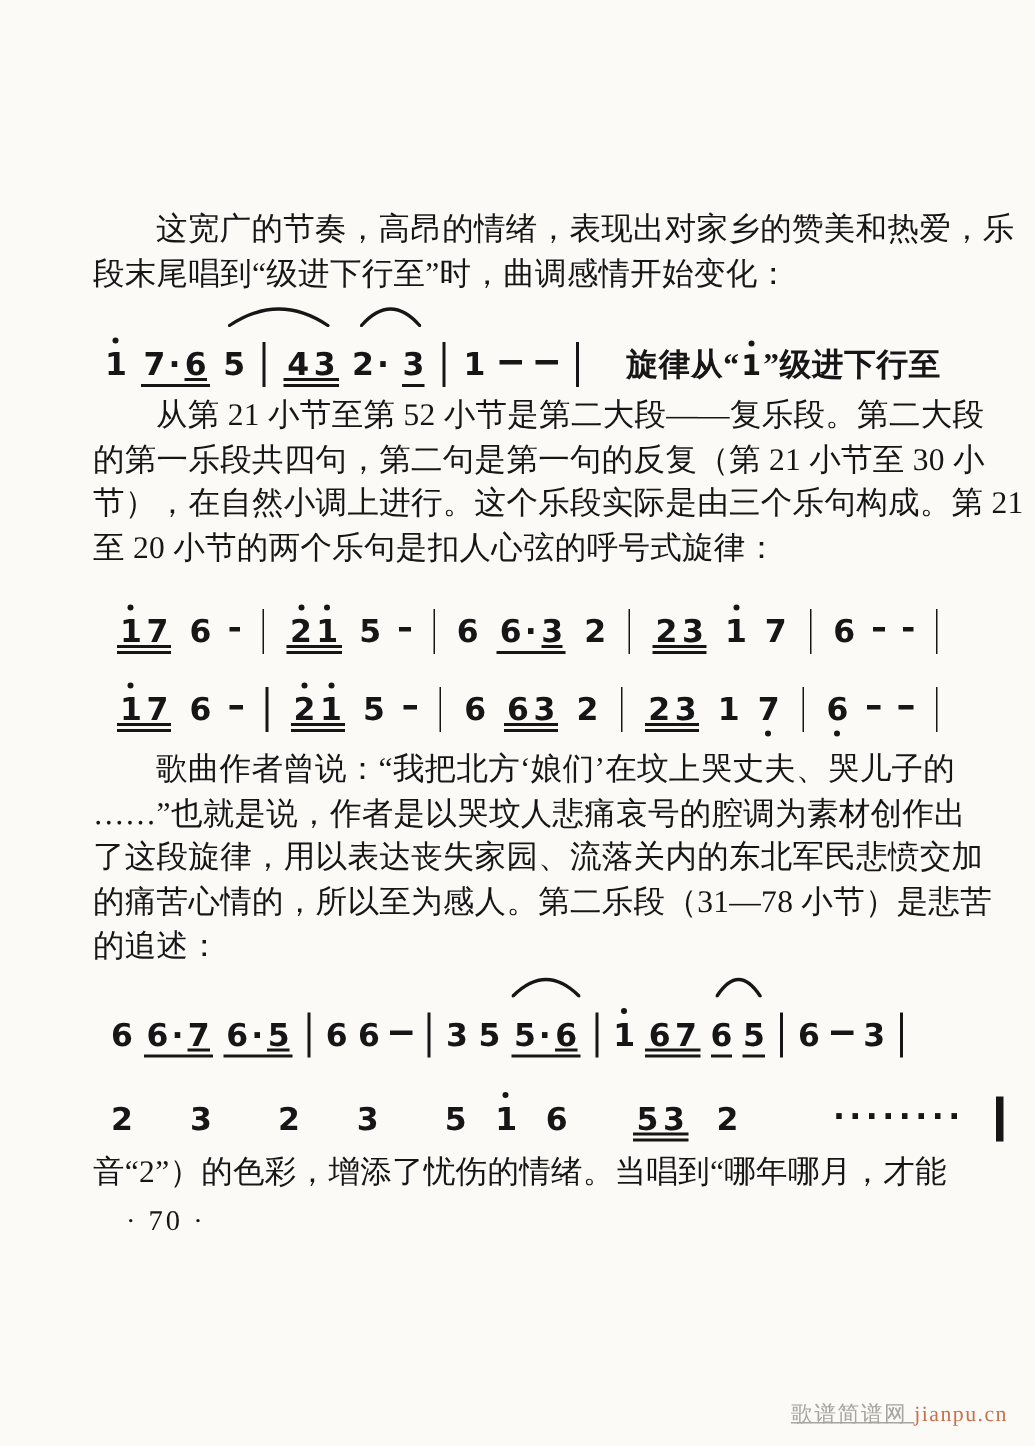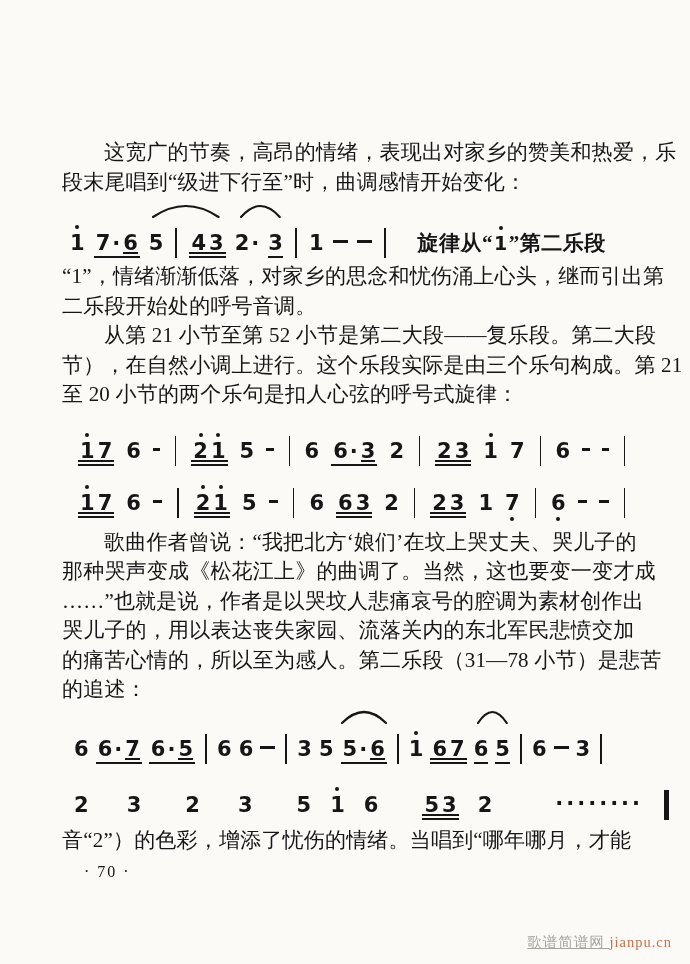--- a/index.html
+++ b/index.html
@@ -57,21 +57,21 @@
   .dash{width:15px;height:3px;background:#161616;transform:translateY(-7px);}
   .dots{font-weight:700;letter-spacing:3px;transform:translateY(-2px);}
   .slur{position:absolute;pointer-events:none;}
   .mright{
     font-family:"Liberation Serif","DejaVu Serif",serif;
     font-weight:600;font-size:21px;margin-left:20px;letter-spacing:0.5px;white-space:nowrap;
   }
   .mright .note{font-family:"DejaVu Sans","Liberation Sans",sans-serif;
     font-weight:700;font-size:19px;margin:0 1px;}
   
-  .pagenum{margin:8px 0 0 22px;font-size:16px;letter-spacing:2px;}
+  .pagenum{margin:8px 0 0 22px;font-size:19px;letter-spacing:2px;}
   .watermark{
     position:absolute;right:18px;bottom:12px;
     font-size:14.5px;letter-spacing:1px;
     font-family:"Liberation Serif","DejaVu Serif",serif;
   }
   .watermark a{text-decoration:none;}
 </style>
 </head>
 <body>
 
@@ -94,35 +94,32 @@
             <span class="note">4</span>
             <span class="note">3</span>
           </span>
           <span class="note">2<span class="aug">·</span></span>
           <span class="note self-u">3</span>
           <div class="bar"></div>
           <span class="note">1</span>
           <div class="dash"></div>
           <div class="dash"></div>
           <div class="bar"></div>
-          <span class="mright"><span>旋律从“</span><span class="note">1<span class="odot up"></span></span><span>”第二乐段</span></span>
+          <span class="mright"><span>旋律从“</span><span class="note">1<span class="odot up"></span></span><span>”级进下行至</span></span>
         </div>
         <svg width="67.6" height="14" viewBox="0 0 67.6 14" class="slur" style="left: 82px; top: 1px;">
           <path d="M1,13 Q 33.8,-9 66.6,13" stroke="#161616" stroke-width="2.2" fill="none" stroke-linecap="round"></path>
         </svg>
         <svg width="40.75" height="14" viewBox="0 0 40.75 14" class="slur" style="left: 170px; top: 1px;">
           <path d="M1,13 Q 20.375,-9 39.75,13" stroke="#161616" stroke-width="2.2" fill="none" stroke-linecap="round"></path>
         </svg>
       </div>
       <div class="para">
-        <div class="tline">“1”，情绪渐渐低落，对家乡的思念和忧伤涌上心头，继而引出第</div>
-        <div class="tline">二乐段开始处的呼号音调。</div>
-      </div>
-      <div class="para">
         <div class="tline indent">从第 21 小节至第 52 小节是第二大段——复乐段。第二大段</div>
+        <div class="tline">的第一乐段共四句，第二句是第一句的反复（第 21 小节至 30 小</div>
         <div class="tline">节），在自然小调上进行。这个乐段实际是由三个乐句构成。第 21</div>
         <div class="tline">至 20 小节的两个乐句是扣人心弦的呼号式旋律：</div>
       </div>
       <div class="mline m-ma">
         <div class="mrow" style="gap: 12px;">
           <span class="g u2">
             <span class="note">1<span class="odot up"></span></span>
             <span class="note">7</span>
           </span>
           <span class="note">6</span>
@@ -186,23 +183,22 @@
           <span class="note">7<span class="odot dn"></span></span>
           <div class="bar"></div>
           <span class="note">6<span class="odot dn"></span></span>
           <div class="dash"></div>
           <div class="dash"></div>
           <div class="bar"></div>
         </div>
       </div>
       <div class="para">
         <div class="tline indent">歌曲作者曾说：“我把北方‘娘们’在坟上哭丈夫、哭儿子的</div>
-        <div class="tline">那种哭声变成《松花江上》的曲调了。当然，这也要变一变才成</div>
         <div class="tline">……”也就是说，作者是以哭坟人悲痛哀号的腔调为素材创作出</div>
-        <div class="tline">哭儿子的，用以表达丧失家园、流落关内的东北军民悲愤交加</div>
+        <div class="tline">了这段旋律，用以表达丧失家园、流落关内的东北军民悲愤交加</div>
         <div class="tline">的痛苦心情的，所以至为感人。第二乐段（31—78 小节）是悲苦</div>
         <div class="tline">的追述：</div>
       </div>
       <div class="mline m-mc">
         <div class="mrow" style="gap: 7px;">
           <span class="note">6</span>
           <span class="g u1">
             <span class="note">6<span class="aug">·</span></span>
             <span class="note inner-u">7</span>
           </span>

